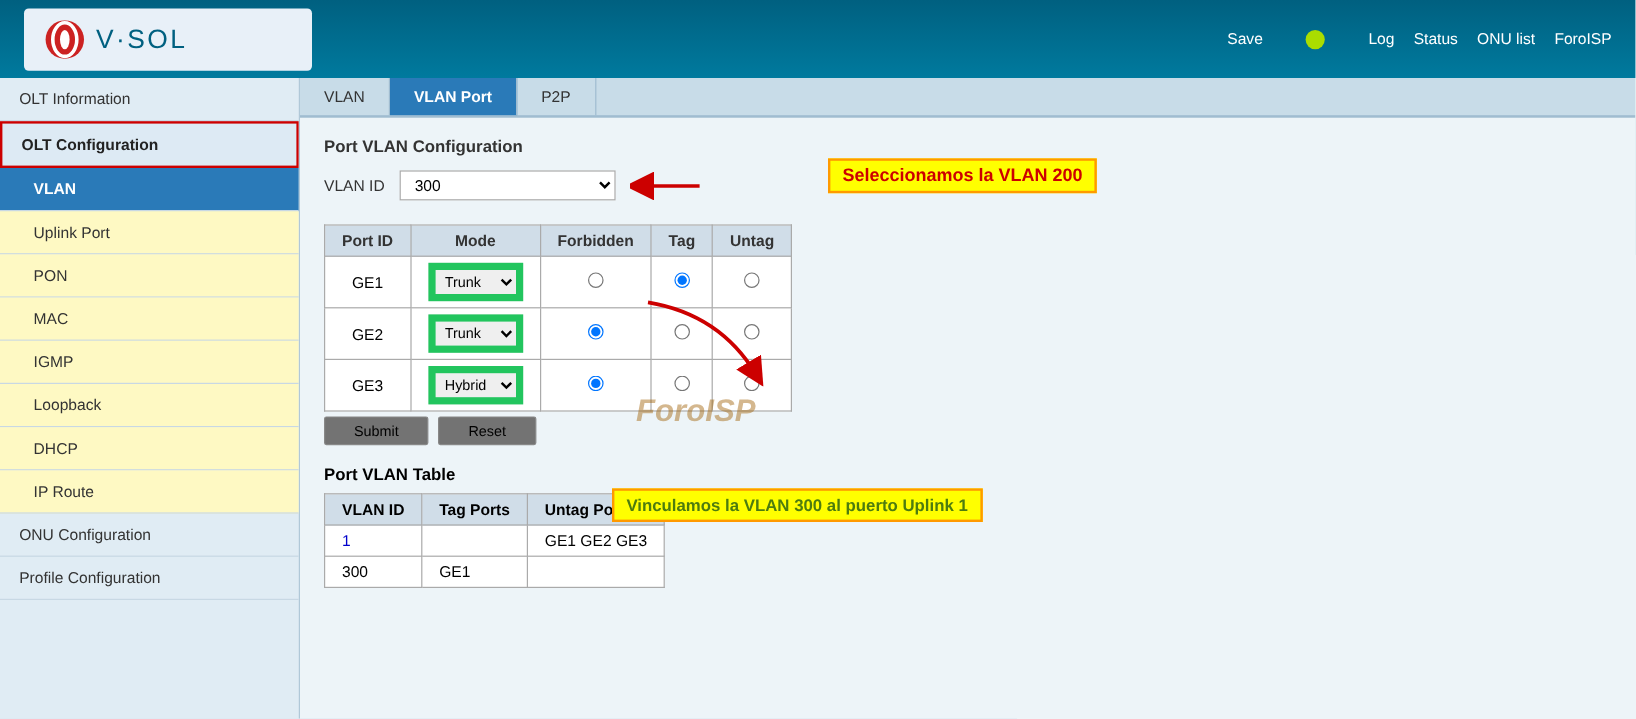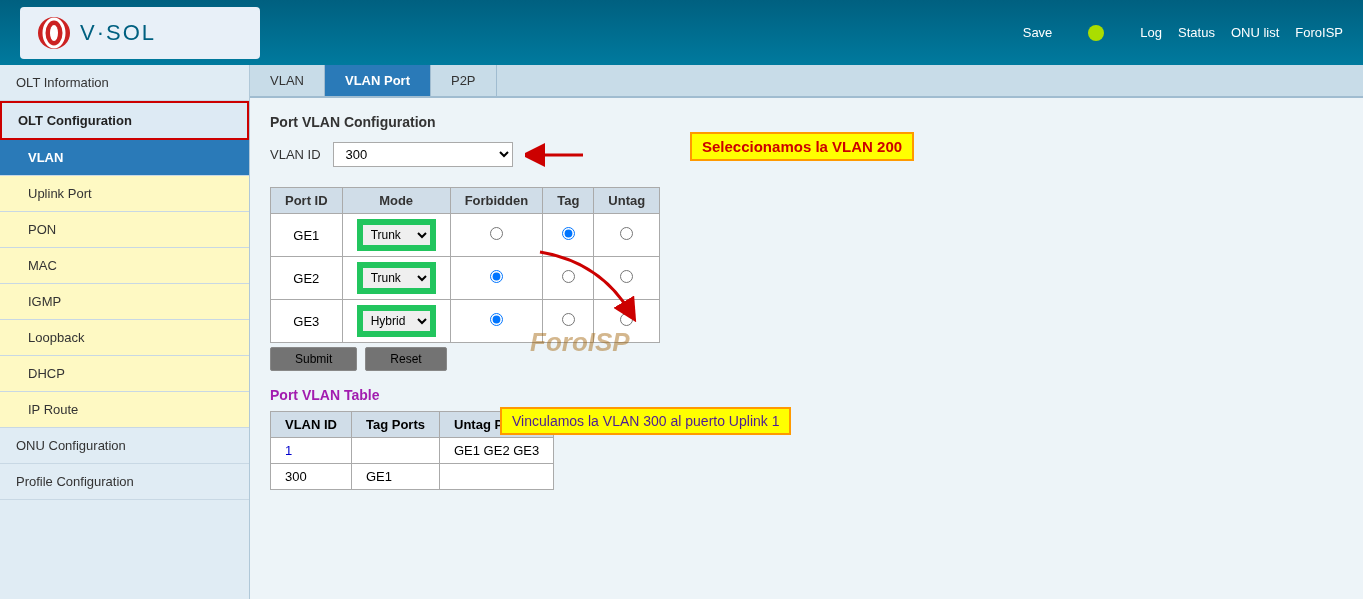--- a/index.html
+++ b/index.html
@@ -170,21 +170,21 @@
       border: 1px solid #888;
       background: #737373;
       cursor: pointer;
       border-radius: 2px;
     }
 
     
     .table-title {
       font-size: 14px;
       font-weight: bold;
-      color: #a21caf;
+      color: #000000;
       margin-bottom: 8px;
     }
     .vlan-table {
       border-collapse: collapse;
       background: white;
     }
     .vlan-table th, .vlan-table td {
       border: 1px solid #aaa;
       padding: 5px 14px;
       font-size: 13px;
@@ -346,21 +346,21 @@
         <svg style="position:absolute; top:55px; left:240px; pointer-events:none;" width="130" height="80" viewBox="0 0 130 80">
           <defs>
             <marker id="arrowhead2" markerWidth="8" markerHeight="8" refX="4" refY="4" orient="auto">
               <polygon points="0 0, 8 4, 0 8" fill="#cc0000"></polygon>
             </marker>
           </defs>
 
           <path d="M 30 10 Q 90 20 120 70" stroke="#cc0000" stroke-width="3" fill="none" marker-end="url(#arrowhead2)"></path>
         </svg>
 
-        <div style="position:absolute; top:220px; left:230px; background:#ffff00; border:2px solid #ff9900; color:#4c1d95; font-weight:normal; font-size:14px; padding:4px 10px; white-space:nowrap;">Vinculamos la VLAN 300 al puerto Uplink 1</div>
+        <div style="position:absolute; top:220px; left:240px; background:#ffff00; border:2px solid #ff9900; color:#4d7c0f; font-weight:bold; font-size:14px; padding:4px 10px; white-space:nowrap;">Vinculamos la VLAN 300 al puerto Uplink 1</div>
 
         <div style="position:absolute; top:140px; left:260px; color:#a16207; font-size:26px; font-weight:bold; opacity:0.45; pointer-events:none; font-style:italic;">ForoISP</div>
       </div>
 
       <div class="btn-row">
         <button class="btn">Submit</button>
         <button class="btn">Reset</button>
       </div>
 
       <div class="table-title">Port VLAN Table</div>

